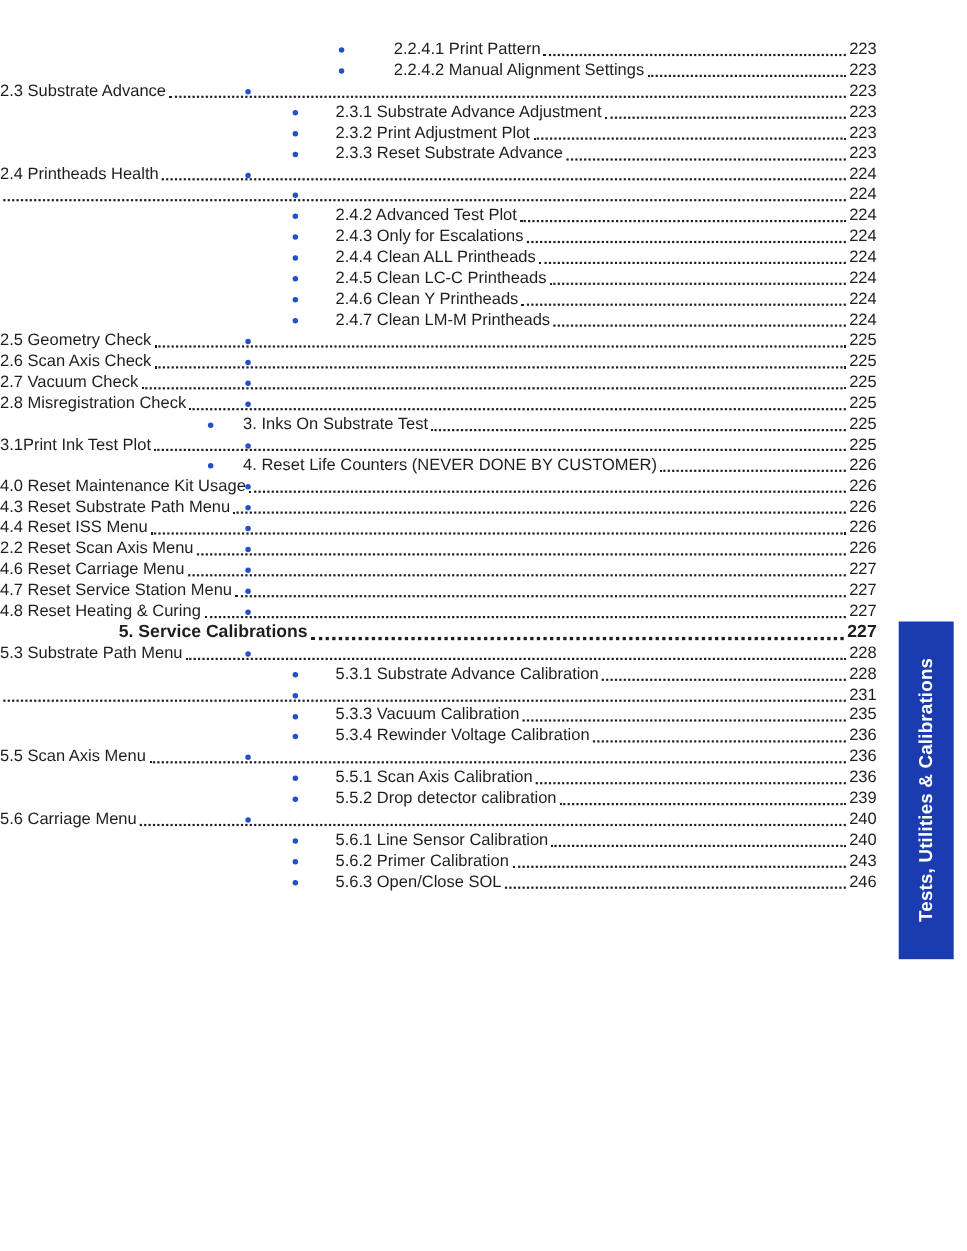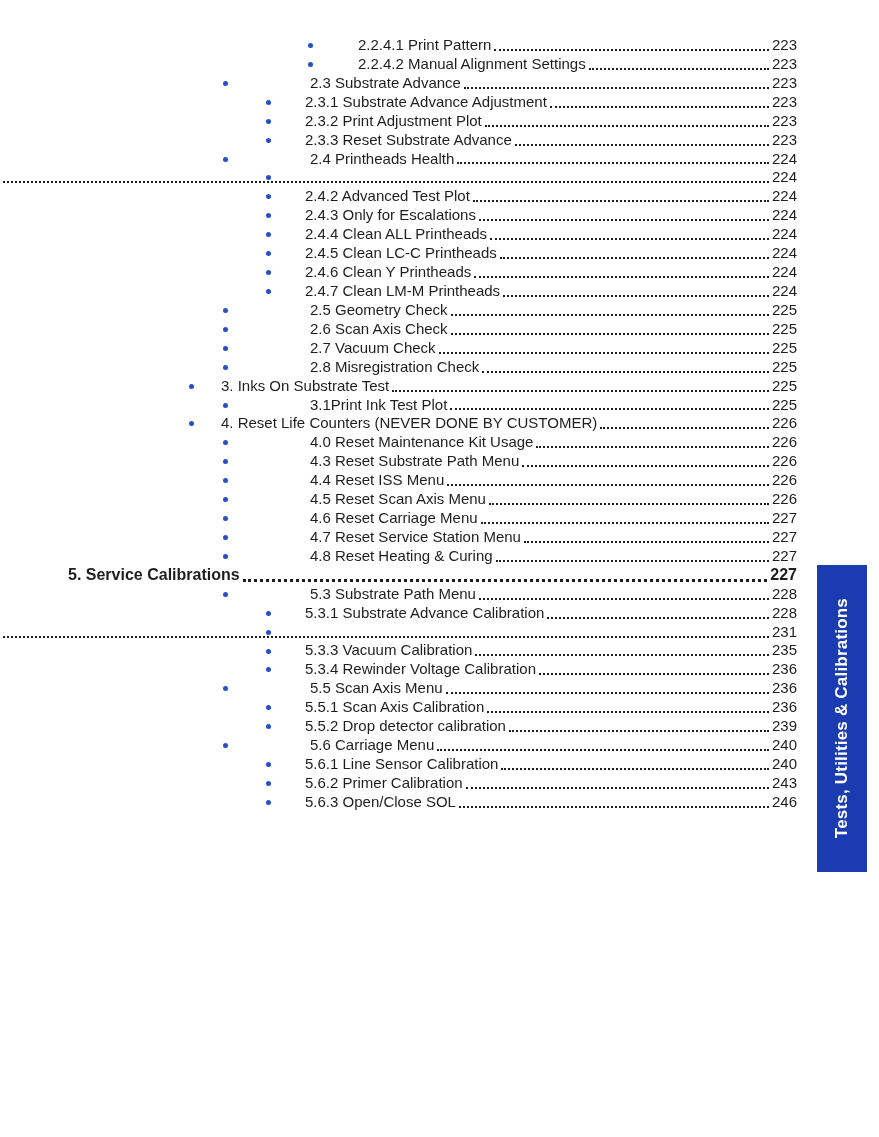--- a/index.html
+++ b/index.html
@@ -33,25 +33,25 @@
     position:absolute;
     width:5px;height:5px;border-radius:50%;
     background:var(--bullet);
     top:7px;
   }
   .l0 .bullet{left:189px;}
   .l1 .bullet{left:223px;}
   .l2 .bullet{left:266px;}
   .l3 .bullet{left:308px;}
   .l0 .label{padding-left:221px;}
-  .l1 .label{padding-left:262px;margin-left:48px;}
+  .l1 .label{}
   .l2 .label{padding-left:305px;margin-top:39px;}
   .l3 .label{padding-left:358px;}
   .chapter{font-weight:bold;font-size:16px;}
-  .chapter .label{padding-left:68px;}
+  .chapter .label{padding-left:108px;}
   .label{flex:0 0 auto;}
   .leader{
     flex:1 1 auto;
     border-bottom:2px dotted var(--text);
     margin:0 3px 4px 3px;
     min-width:10px;
   }
   .chapter .leader{border-bottom-width:3px;margin-bottom:3px;}
   .pagenum{flex:0 0 auto;}
   .side-tab{
@@ -219,21 +219,21 @@
         <span class="pagenum">226</span>
       </div>
       <div class="row l1">
         <span class="bullet"></span>
         <span class="label">4.4 Reset ISS Menu</span>
         <span class="leader"></span>
         <span class="pagenum">226</span>
       </div>
       <div class="row l1">
         <span class="bullet"></span>
-        <span class="label">4.5 Reset Scan Axis Menu</span>
+        <span class="label">2.2 Reset Scan Axis Menu</span>
         <span class="leader"></span>
         <span class="pagenum">226</span>
       </div>
       <div class="row l1">
         <span class="bullet"></span>
         <span class="label">4.6 Reset Carriage Menu</span>
         <span class="leader"></span>
         <span class="pagenum">227</span>
       </div>
       <div class="row l1">

